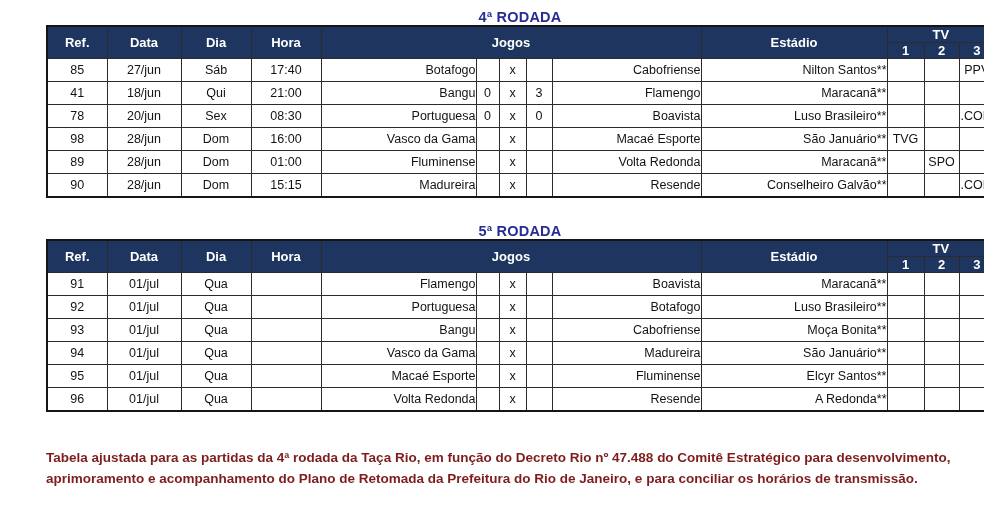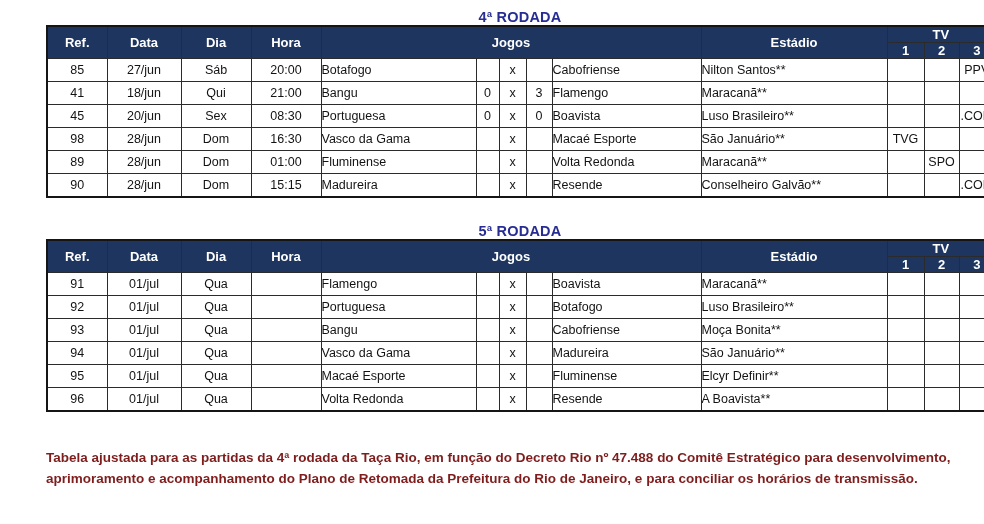--- a/index.html
+++ b/index.html
@@ -32,21 +32,21 @@
   }
   table.sched thead tr.hrow1 th{height:14px;}
   table.sched thead tr.hrow2 th{height:15px;}
   th.tv-top{font-size:12px;border-bottom-color:var(--navy);}
   th.tv-sub{font-size:11.5px;border-top-color:var(--navy);border-left-color:var(--navy);border-right-color:var(--navy);}
   th.tv-sub-first{border-left-color:var(--grid);}
   table.sched tbody td{
     height:22px;font-size:12.5px;color:#131313;background:#fff;
   }
   td.ct{text-align:center;}
-  td.lt{text-align:left;padding-left:6px;}
+  td.lt{text-align:right;padding-left:6px;}
   .footer-note{
     margin:36px 20px 0 18px;
     font-size:13.5px;font-weight:bold;color:#7f1d1d;
     line-height:1.55;letter-spacing:0px;
   }
 </style>
 </head>
 <body>
 
 <div class="page">
@@ -83,21 +83,21 @@
           <th class="tv-sub tv-sub-first">1</th>
           <th class="tv-sub">2</th>
           <th class="tv-sub">3</th>
         </tr>
       </thead>
       <tbody>
           <tr>
             <td class="ct">85</td>
             <td class="ct">27/jun</td>
             <td class="ct">Sáb</td>
-            <td class="ct">20:00</td>
+            <td class="ct">17:40</td>
             <td class="lt">Botafogo</td>
             <td class="ct"></td>
             <td class="ct">x</td>
             <td class="ct"></td>
             <td class="lt">Cabofriense</td>
             <td class="lt">Nilton Santos**</td>
             <td class="ct"></td>
             <td class="ct"></td>
             <td class="ct">PPV</td>
           </tr>
@@ -110,39 +110,39 @@
             <td class="ct">0</td>
             <td class="ct">x</td>
             <td class="ct">3</td>
             <td class="lt">Flamengo</td>
             <td class="lt">Maracanã**</td>
             <td class="ct"></td>
             <td class="ct"></td>
             <td class="ct"></td>
           </tr>
           <tr>
-            <td class="ct">45</td>
+            <td class="ct">78</td>
             <td class="ct">20/jun</td>
             <td class="ct">Sex</td>
             <td class="ct">08:30</td>
             <td class="lt">Portuguesa</td>
             <td class="ct">0</td>
             <td class="ct">x</td>
             <td class="ct">0</td>
             <td class="lt">Boavista</td>
             <td class="lt">Luso Brasileiro**</td>
             <td class="ct"></td>
             <td class="ct"></td>
             <td class="ct">.COM</td>
           </tr>
           <tr>
             <td class="ct">98</td>
             <td class="ct">28/jun</td>
             <td class="ct">Dom</td>
-            <td class="ct">16:30</td>
+            <td class="ct">16:00</td>
             <td class="lt">Vasco da Gama</td>
             <td class="ct"></td>
             <td class="ct">x</td>
             <td class="ct"></td>
             <td class="lt">Macaé Esporte</td>
             <td class="lt">São Januário**</td>
             <td class="ct">TVG</td>
             <td class="ct"></td>
             <td class="ct"></td>
           </tr>
@@ -278,36 +278,36 @@
           <tr>
             <td class="ct">95</td>
             <td class="ct">01/jul</td>
             <td class="ct">Qua</td>
             <td class="ct"></td>
             <td class="lt">Macaé Esporte</td>
             <td class="ct"></td>
             <td class="ct">x</td>
             <td class="ct"></td>
             <td class="lt">Fluminense</td>
-            <td class="lt">Elcyr Definir**</td>
+            <td class="lt">Elcyr Santos**</td>
             <td class="ct"></td>
             <td class="ct"></td>
             <td class="ct"></td>
           </tr>
           <tr>
             <td class="ct">96</td>
             <td class="ct">01/jul</td>
             <td class="ct">Qua</td>
             <td class="ct"></td>
             <td class="lt">Volta Redonda</td>
             <td class="ct"></td>
             <td class="ct">x</td>
             <td class="ct"></td>
             <td class="lt">Resende</td>
-            <td class="lt">A Boavista**</td>
+            <td class="lt">A Redonda**</td>
             <td class="ct"></td>
             <td class="ct"></td>
             <td class="ct"></td>
           </tr>
         </tbody>
     </table>
   </section>
 
   <p class="footer-note">Tabela ajustada para as partidas da 4ª rodada da Taça Rio, em função do Decreto Rio nº 47.488 do Comitê Estratégico para desenvolvimento, aprimoramento e acompanhamento do Plano de Retomada da Prefeitura do Rio de Janeiro, e para conciliar os horários de transmissão.</p>
 

